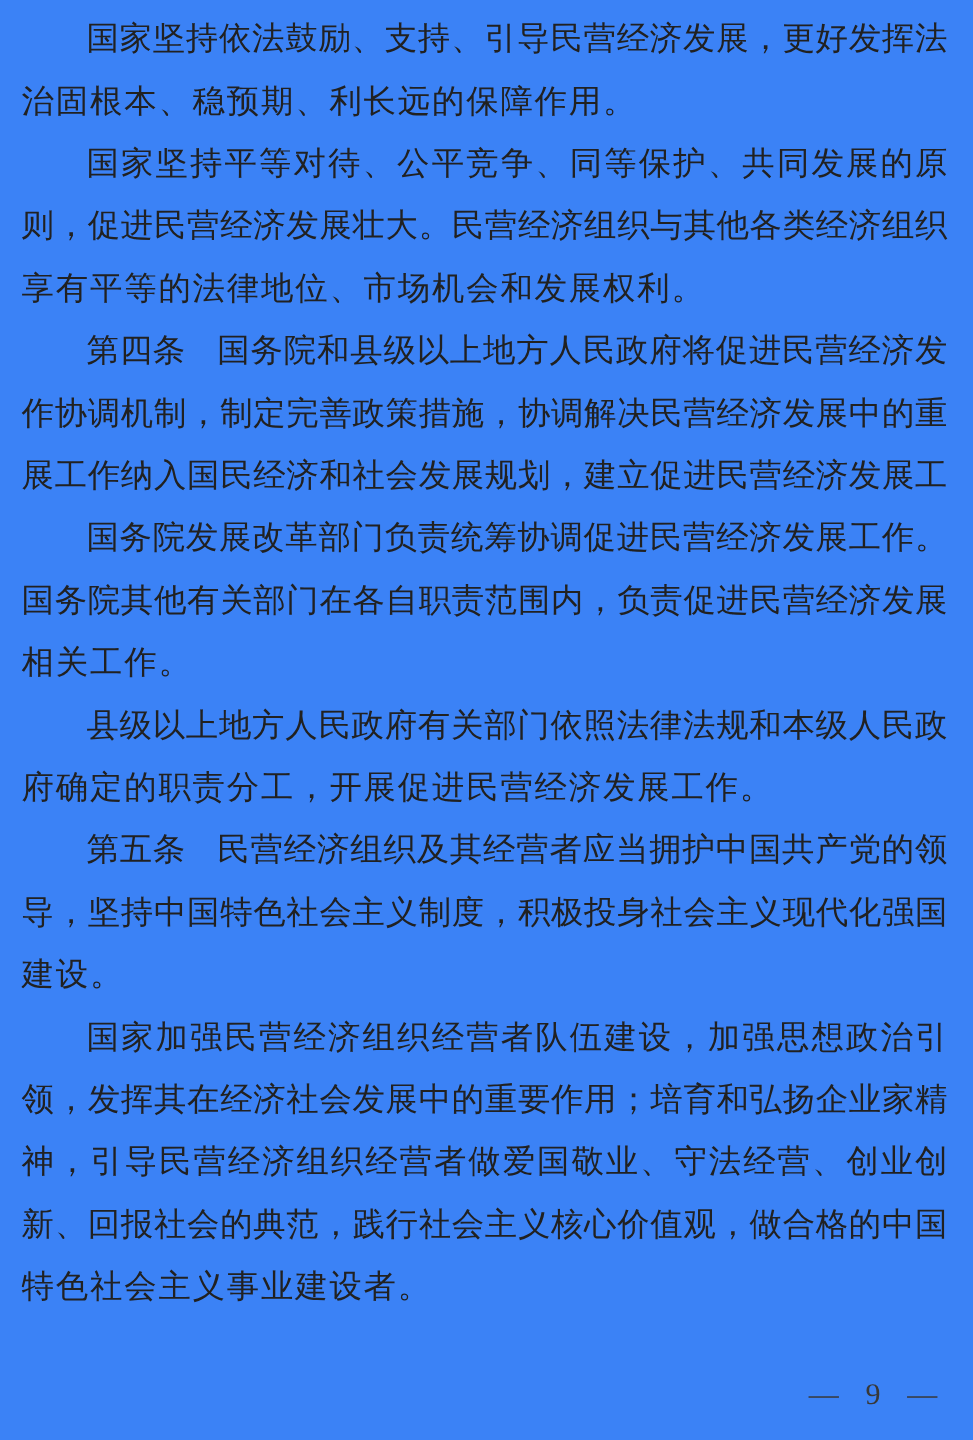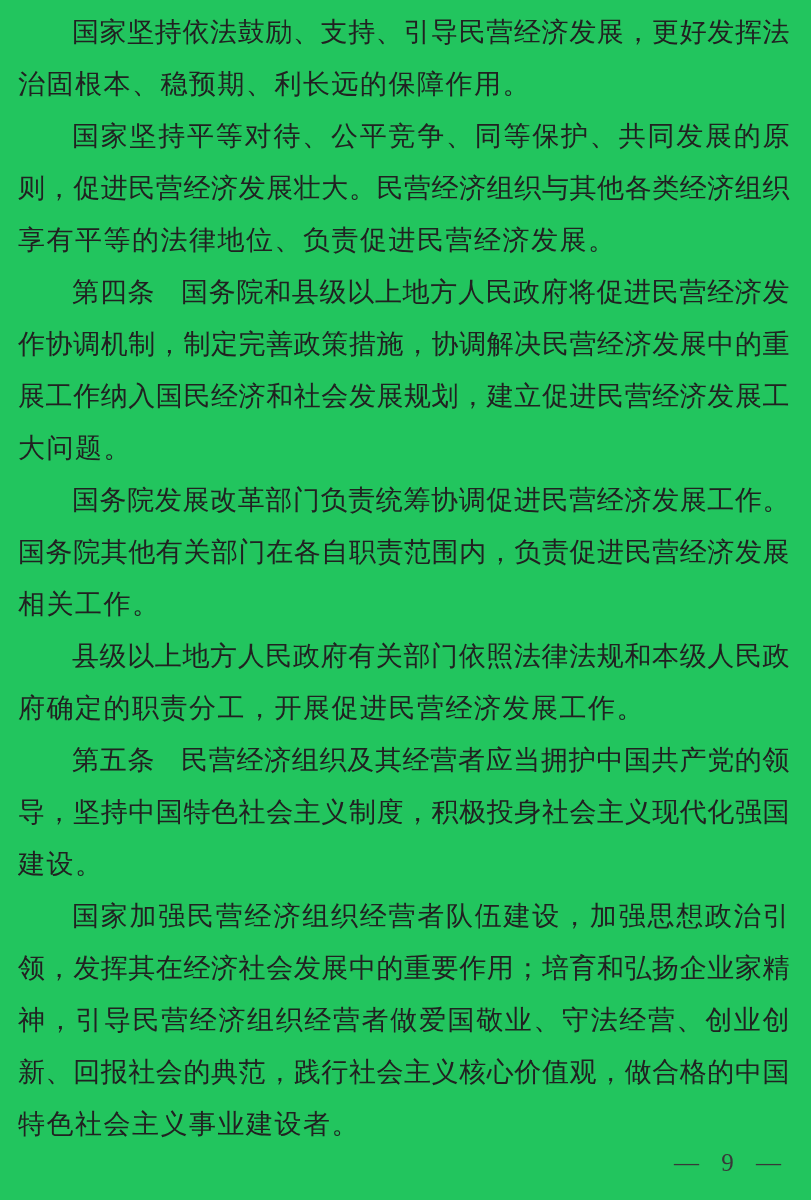--- a/index.html
+++ b/index.html
@@ -11,21 +11,21 @@
     width: 811px;
     height: 1200px;
     position: relative;
     overflow: hidden;
     font-family: "Liberation Serif", serif;
   }
   .doc-page {
     position: absolute;
     left: 0; top: 0;
     width: 811px; height: 1200px;
-    background: #22c55e;
+    background: #3b82f6;
   }
   .doc-body {
     position: absolute;
     left: 18px;
     top: 6px;
     width: 772px;
   }
   .para { margin: 0; padding: 0; }
   .line {
     height: 52px;
@@ -68,27 +68,26 @@
 
 <div class="doc-page">
   <div class="doc-body">
       <div class="para">
         <div class="line first">国家坚持依法鼓励、支持、引导民营经济发展，更好发挥法</div>
         <div class="line last">治固根本、稳预期、利长远的保障作用。</div>
       </div>
       <div class="para">
         <div class="line first">国家坚持平等对待、公平竞争、同等保护、共同发展的原</div>
         <div class="line">则，促进民营经济发展壮大。民营经济组织与其他各类经济组织</div>
-        <div class="line last">享有平等的法律地位、负责促进民营经济发展。</div>
+        <div class="line last">享有平等的法律地位、市场机会和发展权利。</div>
       </div>
       <div class="para">
         <div class="line first"><span class="article-no">第四条</span><span>国务院和县级以上地方人民政府将促进民营经济发</span></div>
         <div class="line">作协调机制，制定完善政策措施，协调解决民营经济发展中的重</div>
         <div class="line">展工作纳入国民经济和社会发展规划，建立促进民营经济发展工</div>
-        <div class="line last">大问题。</div>
       </div>
       <div class="para">
         <div class="line first">国务院发展改革部门负责统筹协调促进民营经济发展工作。</div>
         <div class="line">国务院其他有关部门在各自职责范围内，负责促进民营经济发展</div>
         <div class="line last">相关工作。</div>
       </div>
       <div class="para">
         <div class="line first">县级以上地方人民政府有关部门依照法律法规和本级人民政</div>
         <div class="line last">府确定的职责分工，开展促进民营经济发展工作。</div>
       </div>

